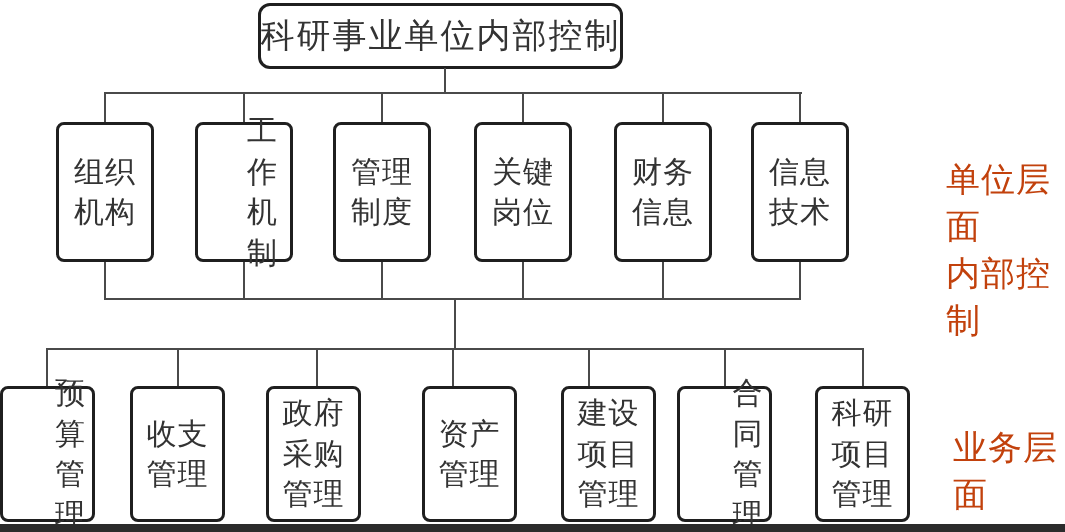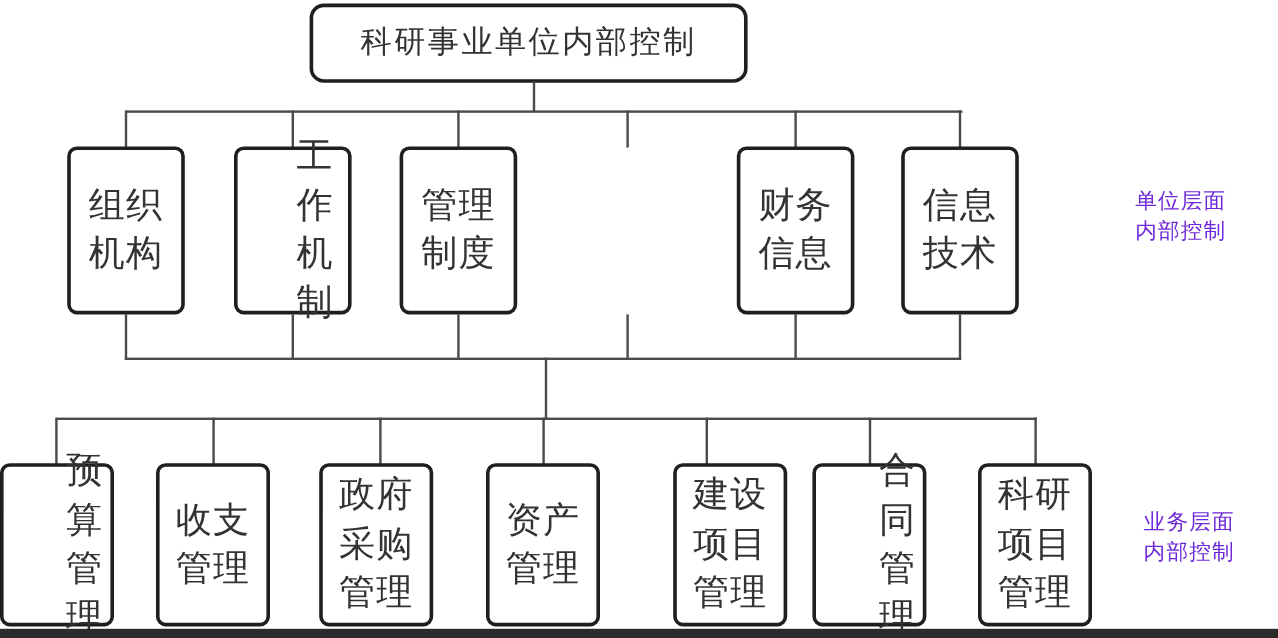--- a/index.html
+++ b/index.html
@@ -28,47 +28,47 @@
     justify-content: center;
     text-align: center;
     white-space: pre-line;
     font-size: 30px;
     line-height: 1.35;
     letter-spacing: 1px;
   }
   .root {
     left: 258px; top: 3px; width: 365px; height: 66px;
     border-radius: 12px;
-    font-size: 26px;
+    font-size: 34px;
     letter-spacing: 2px;
     white-space: nowrap;
   }
   .l1 { top: 122px; width: 98px; height: 140px; }
   .l1.c0 { left: 56px; }
   .l1.c1 { left: 195px; padding-left: 37px; }
   .l1.c2 { left: 333px; }
   .l1.c3 { left: 474px; }
   .l1.c4 { left: 614px; }
   .l1.c5 { left: 751px; }
   .l2 { top: 386px; width: 95px; height: 136px; }
   .l2.c0 { left: 0px; padding-left: 46px; }
   .l2.c1 { left: 130px; }
   .l2.c2 { left: 266px; text-align: center; }
-  .l2.c3 { left: 405px; }
+  .l2.c3 { left: 422px; }
   .l2.c4 { left: 541px; margin-left: 20px; }
   .l2.c5 { left: 677px; padding-left: 47px; }
   .l2.c6 { left: 815px; }
   
   .side-label {
     position: absolute;
-    font-size: 18px;
+    font-size: 34px;
     line-height: 1.38;
     white-space: pre-line;
     letter-spacing: 1px;
-    color: #6d28d9;
+    color: #c2410c;
   }
   .side-label.lv1 { left: 946px; top: 156px; }
   .side-label.lv2 { left: 953px; top: 424px; }
   
   .bottom-bar {
     position: absolute;
     left: 0; top: 524px;
     width: 1065px; height: 8px;
     background: #2b2b2b;
   }
@@ -88,20 +88,22 @@
   <div class="vline" style="left:522px; top:92px; height:31px;"></div>
   <div class="vline" style="left:662px; top:92px; height:31px;"></div>
   <div class="vline" style="left:799px; top:92px; height:31px;"></div>
 
   <div class="node l1 c0">组织
 机构</div>
   <div class="node l1 c1">工作
 机制</div>
   <div class="node l1 c2">管理
 制度</div>
+  <div class="node l1 c3">关键
+岗位</div>
   <div class="node l1 c4">财务
 信息</div>
   <div class="node l1 c5">信息
 技术</div>
 
   <div class="vline" style="left:104px; top:262px; height:38px;"></div>
   <div class="vline" style="left:243px; top:262px; height:38px;"></div>
   <div class="vline" style="left:381px; top:262px; height:38px;"></div>
   <div class="vline" style="left:522px; top:262px; height:38px;"></div>
   <div class="vline" style="left:662px; top:262px; height:38px;"></div>

